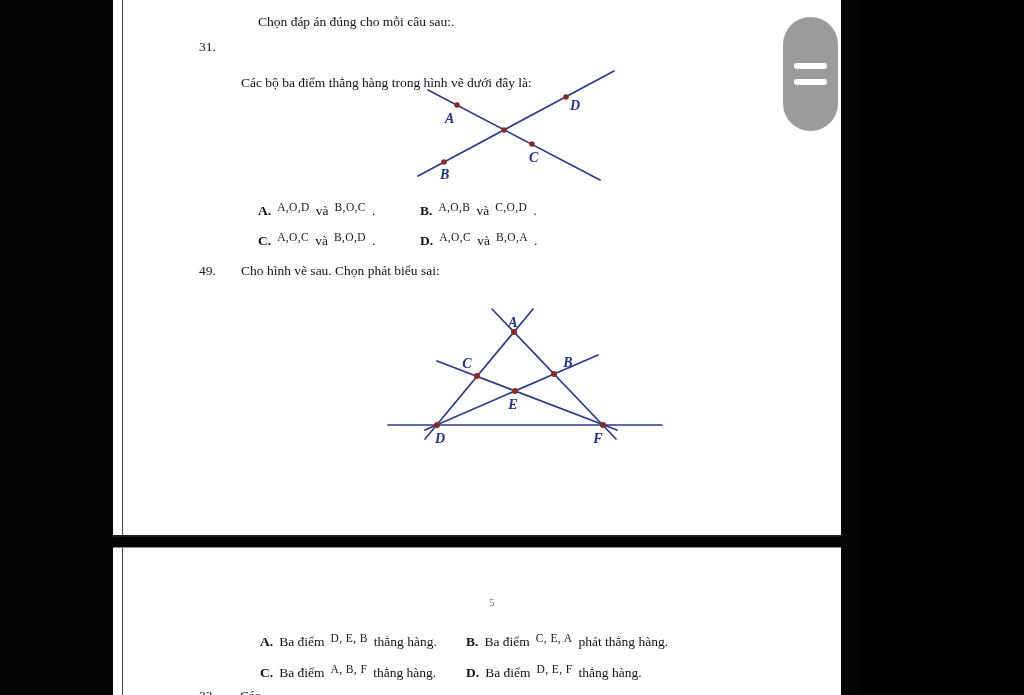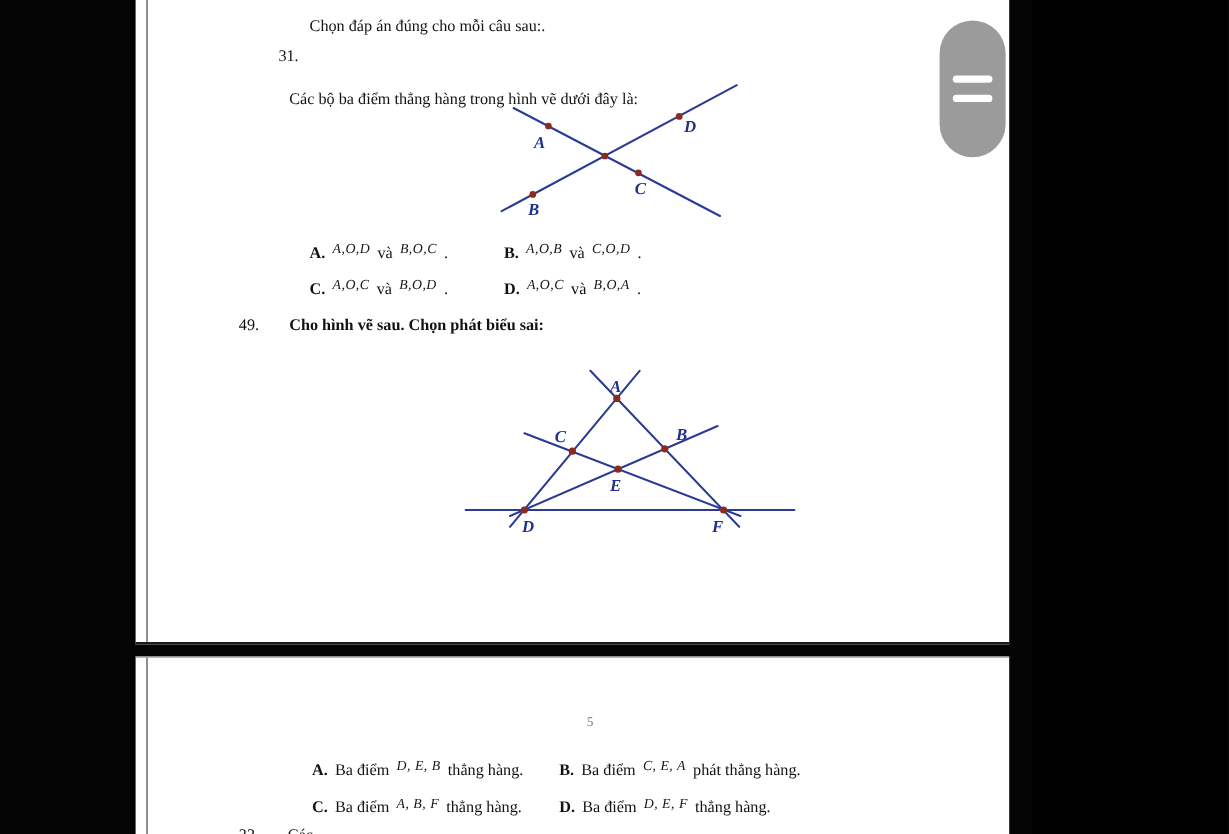--- a/index.html
+++ b/index.html
@@ -7,21 +7,21 @@
   body { font-family:"Liberation Serif", serif; }
   #screen { position:relative; width:860px; height:695px; background:#050505; overflow:hidden;text-align:center; }
 
   .page { position:absolute; background:#ffffff; }
   #page1 { left:113px; top:0; width:728px; height:537px; border-bottom:2px solid #1c1c1c; }
   #page2 { left:113px; top:547px; width:728px; height:148px; border-top:1px solid #8a8a8a; }
   .vline { position:absolute; left:9px; top:0; bottom:0; width:1px; background:#4a4a4a; }
 
   .txt { position:absolute; font-size:13.5px; color:#121212; line-height:16px; white-space:nowrap; }
   .b { font-weight:bold; }
-  .math { font-style:italic; font-size:11.5px; position:relative; top:-4px; letter-spacing:0.4px; color:#161616; }
+  .math { font-size:11.5px; position:relative; top:-4px; letter-spacing:0.4px; color:#161616; }
   .enddot { color:#161616; }
 
   .ansrow { position:absolute; display:flex; font-size:13.5px; color:#121212; white-space:nowrap; }
   .cell { display:flex; gap:6px; align-items:baseline; }
   .w162 { width:162px; }
   .w206 { width:206px; }
 
   .pagenum { position:absolute; font-size:11px; color:#7a7a7a; }
 
   
@@ -56,21 +56,21 @@
     <span class="frag f2"></span>
     <span class="frag f3"></span>
   </div>
 
   <div id="page1" class="page">
     <div class="vline"></div>
   </div>
 
   <div class="txt" style="left:258px; top:14px;">Chọn đáp án đúng cho mỗi câu sau:.</div>
 
-  <div class="txt" style="left:199px; top:39px;margin-left:33px;">31.</div>
+  <div class="txt" style="left:199px; top:39px;">31.</div>
   <div class="txt" style="left:241px; top:39px;margin-top:36px;">Các bộ ba điểm thẳng hàng trong hình vẽ dưới đây là:</div>
 
   <svg class="fig" style="left:400px; top:62px;" width="230" height="125" viewBox="0 0 230 125">
     <line class="figline" x1="28" y1="28" x2="200" y2="118"></line>
     <line class="figline" x1="214" y1="9" x2="18" y2="114"></line>
     <circle class="pt" cx="57" cy="43" r="2.8"></circle>
     <circle class="pt" cx="132" cy="82" r="2.8"></circle>
     <circle class="pt" cx="166" cy="35" r="2.8"></circle>
     <circle class="pt" cx="44" cy="100" r="2.8"></circle>
     <circle class="pt" cx="104" cy="68" r="2.8"></circle>
@@ -107,21 +107,21 @@
     <div class="cell">
       <span class="b">D.</span>
       <span class="math">A,O,C</span>
       <span>và</span>
       <span class="math">B,O,A</span>
       <span class="enddot">.</span>
     </div>
   </div>
 
   <div class="txt" style="left:199px; top:263px;">49.</div>
-  <div class="txt" style="left:241px; top:263px;font-weight:bold;">Cho hình vẽ sau. Chọn phát biểu sai:</div>
+  <div class="txt" style="left:241px; top:263px;">Cho hình vẽ sau. Chọn phát biểu sai:</div>
 
   <svg class="fig" style="left:380px; top:287px;" width="290" height="170" viewBox="0 0 290 170">
     <line class="figline" x1="8" y1="138" x2="282" y2="138"></line>
     <line class="figline" x1="45" y1="152" x2="153" y2="22"></line>
     <line class="figline" x1="236" y1="152" x2="112" y2="22"></line>
     <line class="figline" x1="45" y1="143" x2="218" y2="68"></line>
     <line class="figline" x1="237" y1="143" x2="57" y2="74"></line>
     <circle class="pt" cx="134" cy="45" r="3"></circle>
     <circle class="pt" cx="97" cy="89" r="3"></circle>
     <circle class="pt" cx="174" cy="87" r="3"></circle>

